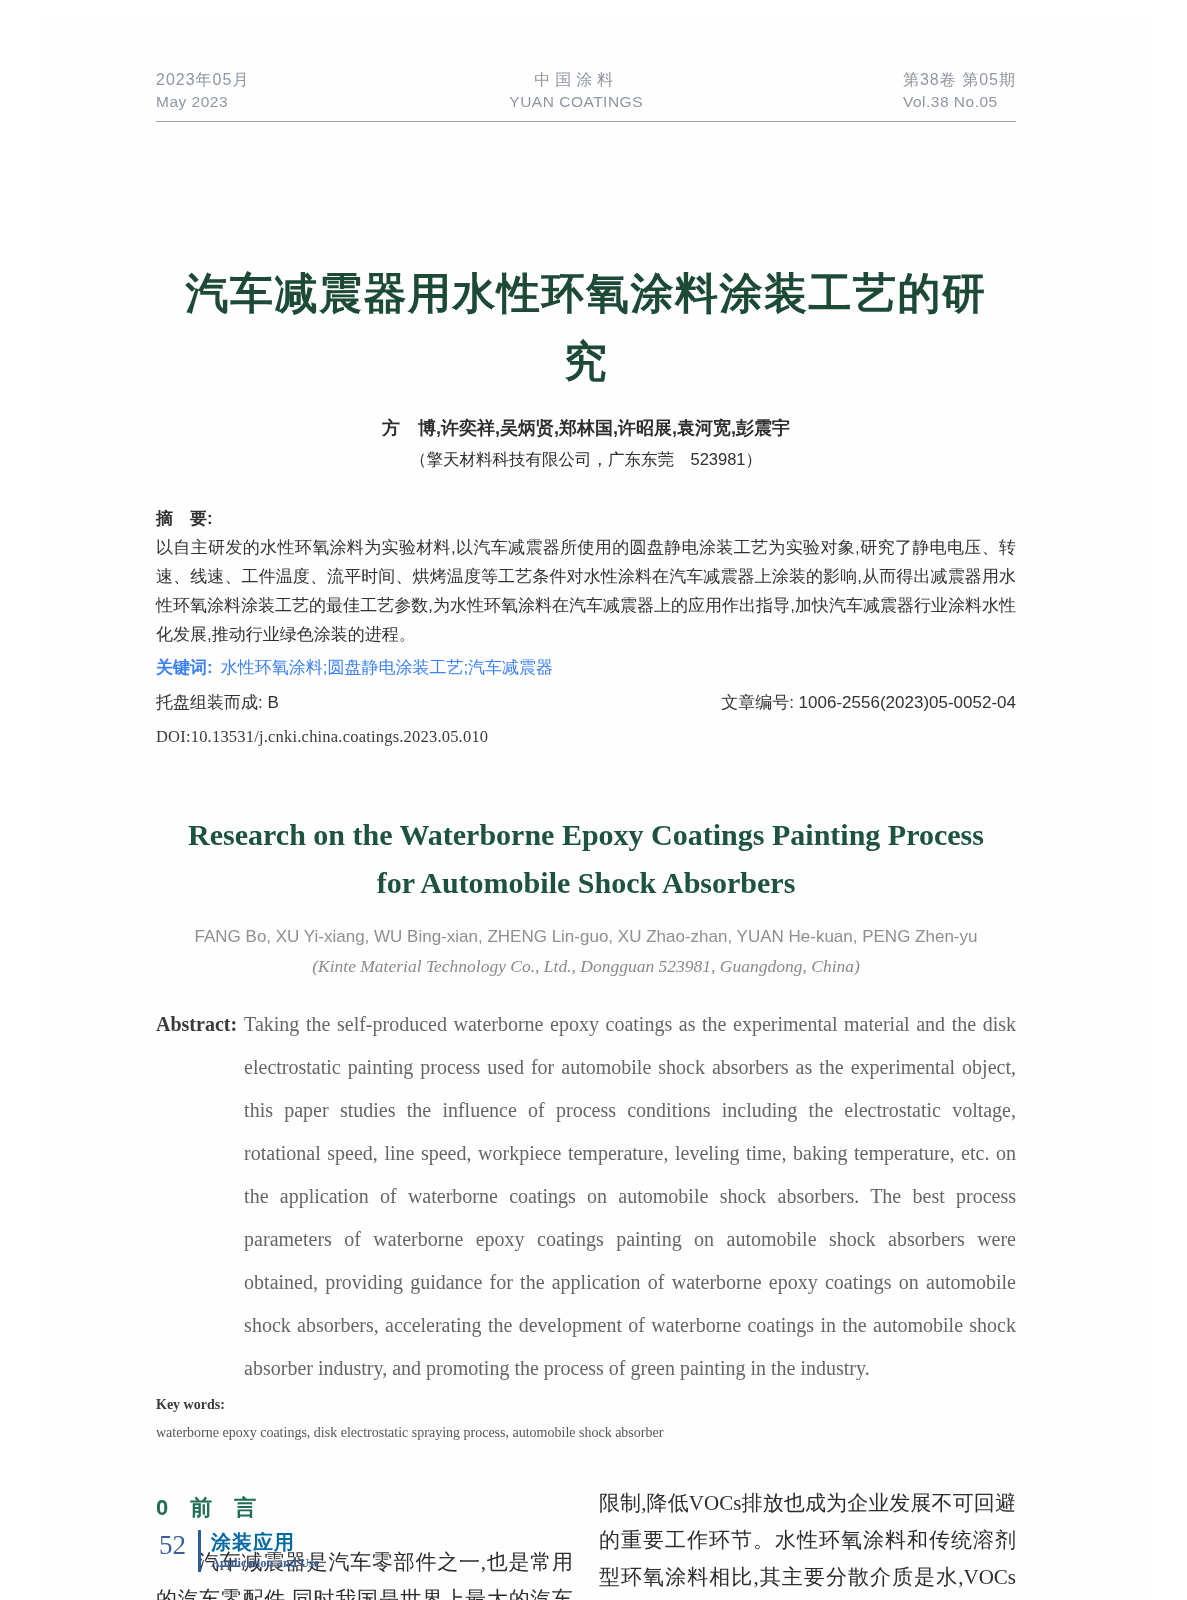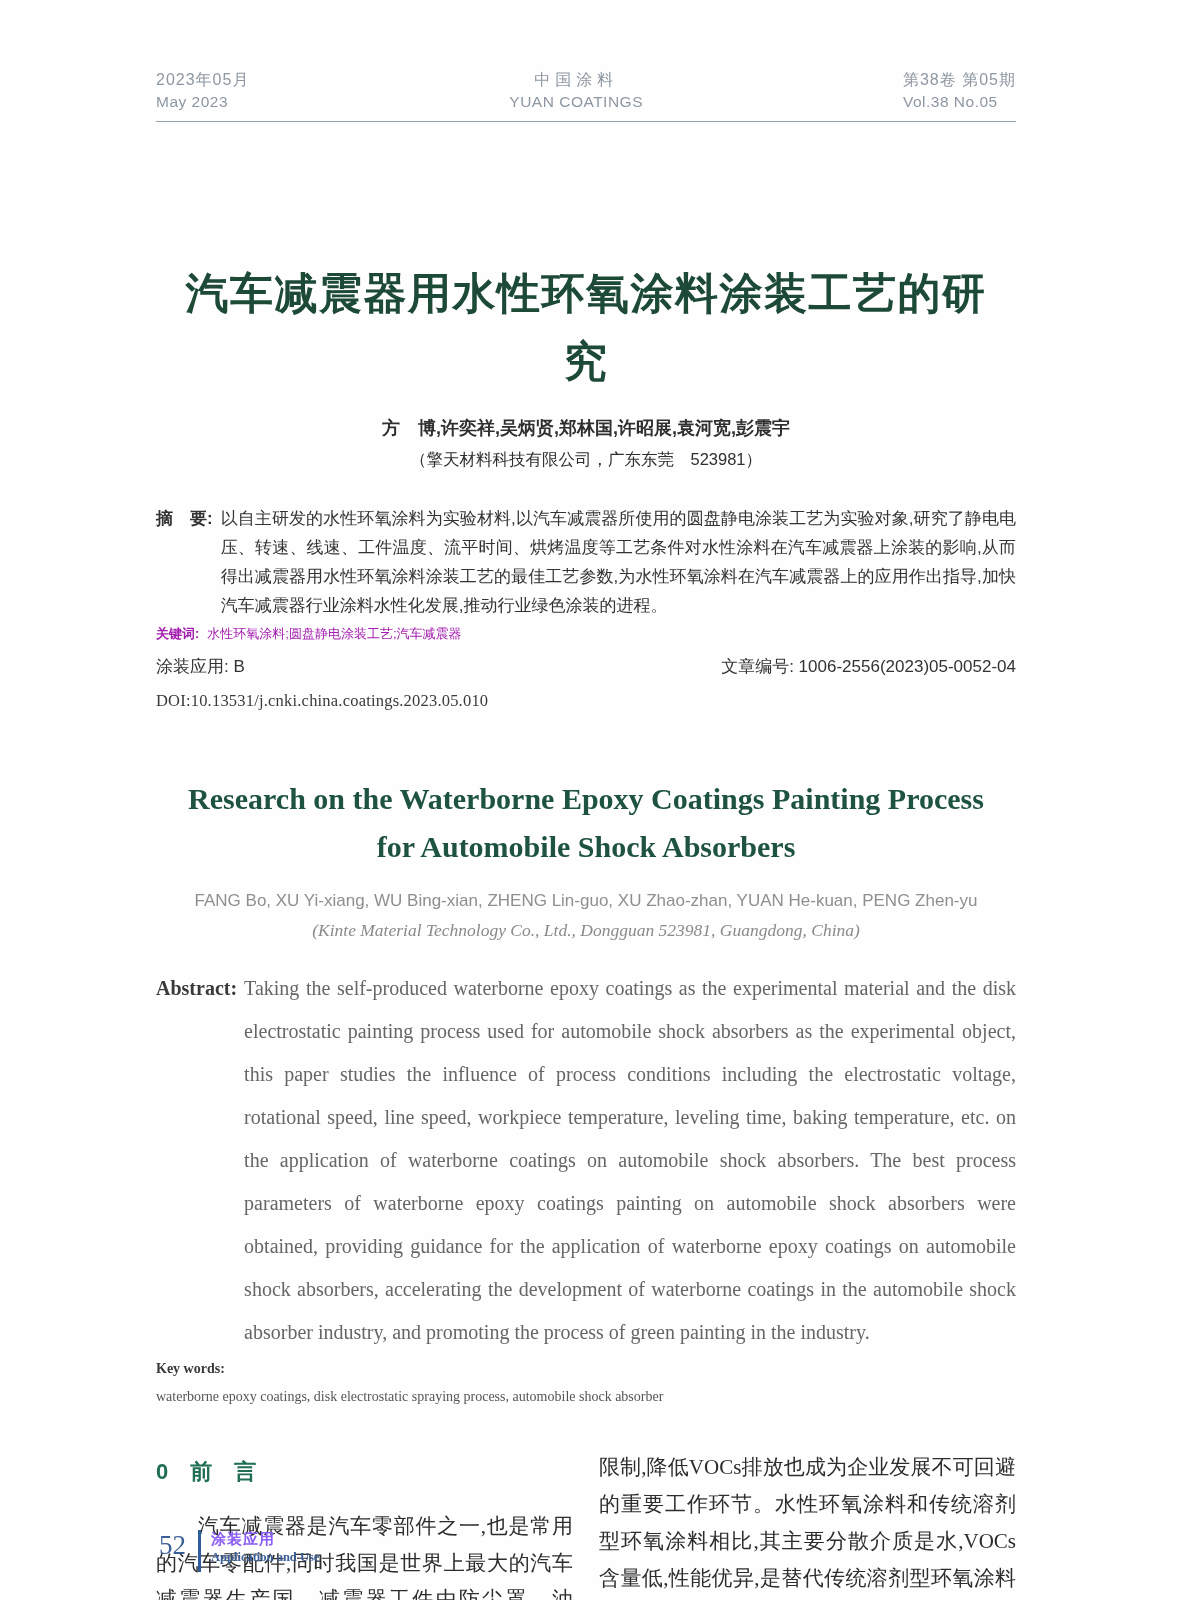--- a/index.html
+++ b/index.html
@@ -65,28 +65,29 @@
   
   .hang { display: flex; align-items: flex-start; }
   .hang .label { flex: 0 0 auto; white-space: pre; }
   .hang .text  { flex: 1 1 auto; text-align: justify; }
 
   .abstract-cn {
     margin-top: 33px;
     font-size: 17px;
     line-height: 1.72;
     color: #333333;
+    flex-direction: column;
   }
   .abstract-cn .label { font-weight: 700; margin-right: 8px; }
 
   .keywords-cn {
     margin-top: 3px;
-    font-size: 13px;
+    font-size: 17px;
     line-height: 1.72;
-    color: #a21caf;
+    color: #3b82f6;
   }
   .keywords-cn .label { font-weight: 700; margin-right: 8px; }
 
   .meta-row {
     display: flex;
     margin-top: 9px;
     font-size: 17px;
     color: #333333;
   }
   .meta-row .m1 { width: 356px; }
@@ -182,23 +183,23 @@
     margin-right: 12px;
   }
   .page-footer .bar {
     width: 3px;
     height: 42px;
     background: #2e5d9e;
     margin-right: 10px;
   }
   .page-footer .col-names { display: flex; flex-direction: column; }
   .page-footer .cn {
-    font-size: 15px;
-    font-weight: 700;
-    color: #8b5cf6;
+    font-size: 20px;
+    font-weight: 700;
+    color: #0369a1;
     letter-spacing: 1px;
     line-height: 1.2;
   }
   .page-footer .en {
     font-family: "Liberation Serif", serif;
     font-size: 12.5px;
     font-weight: 700;
     color: #3a5f97;
     margin-top: 2px;
   }
@@ -232,21 +233,21 @@
     <span class="label">摘　要:</span>
     <span class="text">以自主研发的水性环氧涂料为实验材料,以汽车减震器所使用的圆盘静电涂装工艺为实验对象,研究了静电电压、转速、线速、工件温度、流平时间、烘烤温度等工艺条件对水性涂料在汽车减震器上涂装的影响,从而得出减震器用水性环氧涂料涂装工艺的最佳工艺参数,为水性环氧涂料在汽车减震器上的应用作出指导,加快汽车减震器行业涂料水性化发展,推动行业绿色涂装的进程。</span>
   </div>
 
   <div class="keywords-cn hang">
     <span class="label">关键词:</span>
     <span class="text">水性环氧涂料;圆盘静电涂装工艺;汽车减震器</span>
   </div>
 
   <div class="meta-row">
-    <span class="m2">涂装应用: B</span>
+    <span class="m2">托盘组装而成: B</span>
     <span class="m3">文章编号: 1006-2556(2023)05-0052-04</span>
   </div>
 
   <div class="doi">DOI:10.13531/j.cnki.china.coatings.2023.05.010</div>
 
   <h2 class="title-en">Research on the Waterborne Epoxy Coatings Painting Process for Automobile Shock Absorbers</h2>
   <div class="authors-en">FANG Bo, XU Yi-xiang, WU Bing-xian, ZHENG Lin-guo, XU Zhao-zhan, YUAN He-kuan, PENG Zhen-yu</div>
   <div class="affiliation-en">(Kinte Material Technology Co., Ltd., Dongguan 523981, Guangdong, China)</div>
 
   <div class="abstract-en hang">

